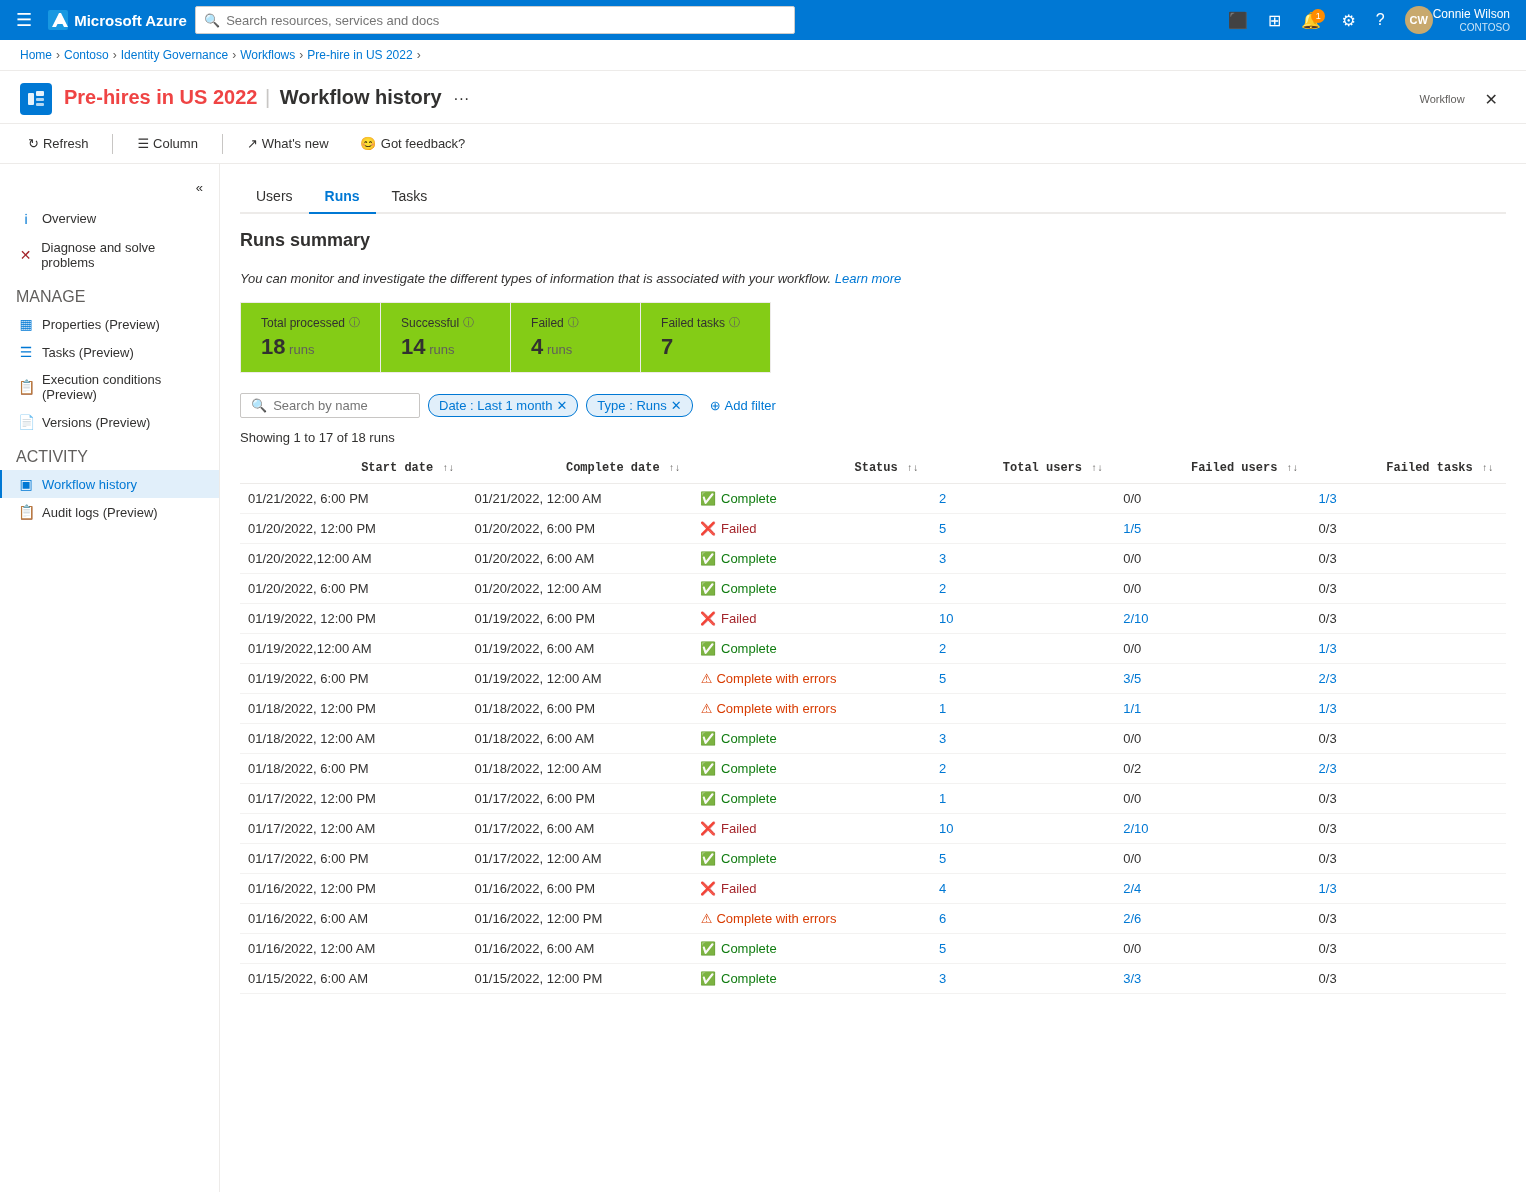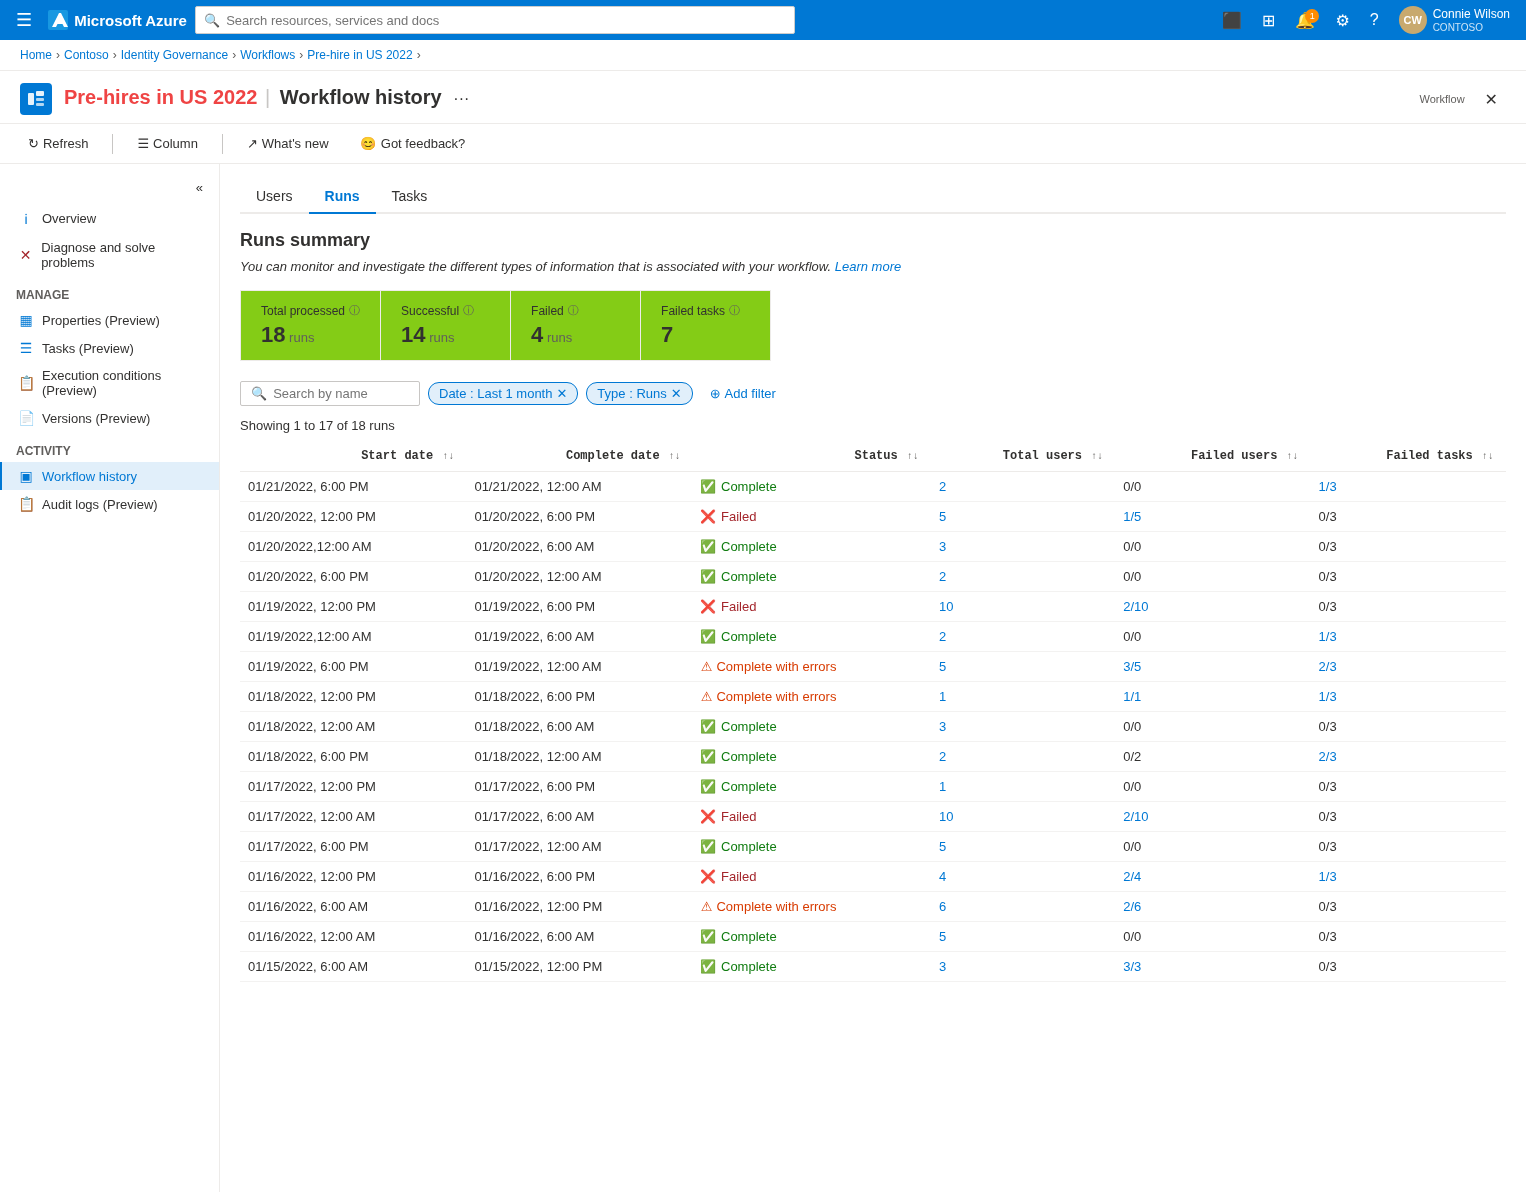--- a/index.html
+++ b/index.html
@@ -17,21 +17,21 @@
       border-radius: 2px; display: flex; align-items: center; padding: 0 8px; gap: 6px;
     }
     .search-bar input { border: none; outline: none; width: 100%; font-size: 13px; color: #323130; }
     .nav-icons { display: flex; align-items: center; gap: 4px; margin-left: auto; }
     .nav-icon { color: #fff; font-size: 16px; padding: 4px 8px; cursor: pointer; position: relative; }
     .notification-badge {
       position: absolute; top: 2px; right: 4px; background: #ff8c00; color: #fff;
       border-radius: 50%; width: 14px; height: 14px; font-size: 9px;
       display: flex; align-items: center; justify-content: center;
     }
-    .user-info { display: flex; align-items: center; gap: 6px; color: #fff; cursor: pointer; padding: 0 8px; }
+    .user-info { display: flex; align-items: center; color: #fff; cursor: pointer; padding: 0 8px; text-align: right; }
     .user-avatar {
       width: 28px; height: 28px; border-radius: 50%; background: #c8a96e;
       display: flex; align-items: center; justify-content: center; font-size: 11px; font-weight: 600; color: #fff; overflow: hidden;
     }
     .user-name { font-size: 12px; line-height: 1.2; }
     .user-org { font-size: 10px; opacity: 0.8; }
 
     
     .breadcrumb { padding: 8px 20px; display: flex; align-items: center; gap: 4px; font-size: 12px; border-bottom: 1px solid #edebe9; }
     .breadcrumb a { color: #0078d4; text-decoration: none; }
@@ -57,42 +57,42 @@
       display: flex; align-items: center; gap: 4px; color: #323130; cursor: pointer;
       font-size: 13px; padding: 4px 8px; border: none; background: none; border-radius: 2px;
     }
     .toolbar-sep { width: 1px; height: 20px; background: #c8c6c4; }
 
     
     .main-layout { display: flex; height: calc(100vh - 130px); }
 
     
     .sidebar { width: 220px; border-right: 1px solid #edebe9; padding: 8px 0; flex-shrink: 0; overflow-y: auto; }
-    .sidebar-section-label { padding: 12px 16px 4px; font-size: 12px; font-weight: 700; color: #605e5c; text-transform: uppercase; }
+    .sidebar-section-label { padding: 12px 16px 4px; font-size: 16px; font-weight: 400; color: #605e5c; text-transform: uppercase; }
     .sidebar-item {
       display: flex; align-items: center; gap: 8px; padding: 6px 16px; cursor: pointer;
       font-size: 13px; color: #323130; border-left: 2px solid transparent;
     }
     .sidebar-item.active { background: #e1effa; border-left: 2px solid #0078d4; color: #0078d4; }
     .sidebar-icon { font-size: 14px; width: 16px; text-align: center; }
     .collapse-btn { display: flex; justify-content: flex-end; padding: 8px 16px; cursor: pointer; }
 
     
     .content { flex: 1; overflow-y: auto; padding: 16px 20px; }
 
     
     .tabs { display: flex; gap: 0; border-bottom: 2px solid #edebe9; margin-bottom: 16px; }
     .tab {
       padding: 8px 16px; cursor: pointer; font-size: 14px; color: #323130;
       border-bottom: 2px solid transparent; margin-bottom: -2px;
     }
     .tab.active { border-bottom: 2px solid #0078d4; color: #0078d4; font-weight: 600; }
 
     
-    .section-title { font-size: 18px; font-weight: 600; margin-bottom: 8px; }
+    .section-title { font-size: 18px; font-weight: 600; margin-bottom: 20px; }
     .section-desc { font-size: 13px; color: #323130; margin-bottom: 16px; font-style: italic; }
     .learn-more { color: #0078d4; text-decoration: none; }
 
     
     .stat-cards { display: flex; gap: 0; margin-bottom: 20px; }
     .stat-card {
       border: 1px solid #edebe9; padding: 12px 20px; min-width: 130px;
       background: #84cc16;
     }
     .stat-card + .stat-card { border-left: none; }

